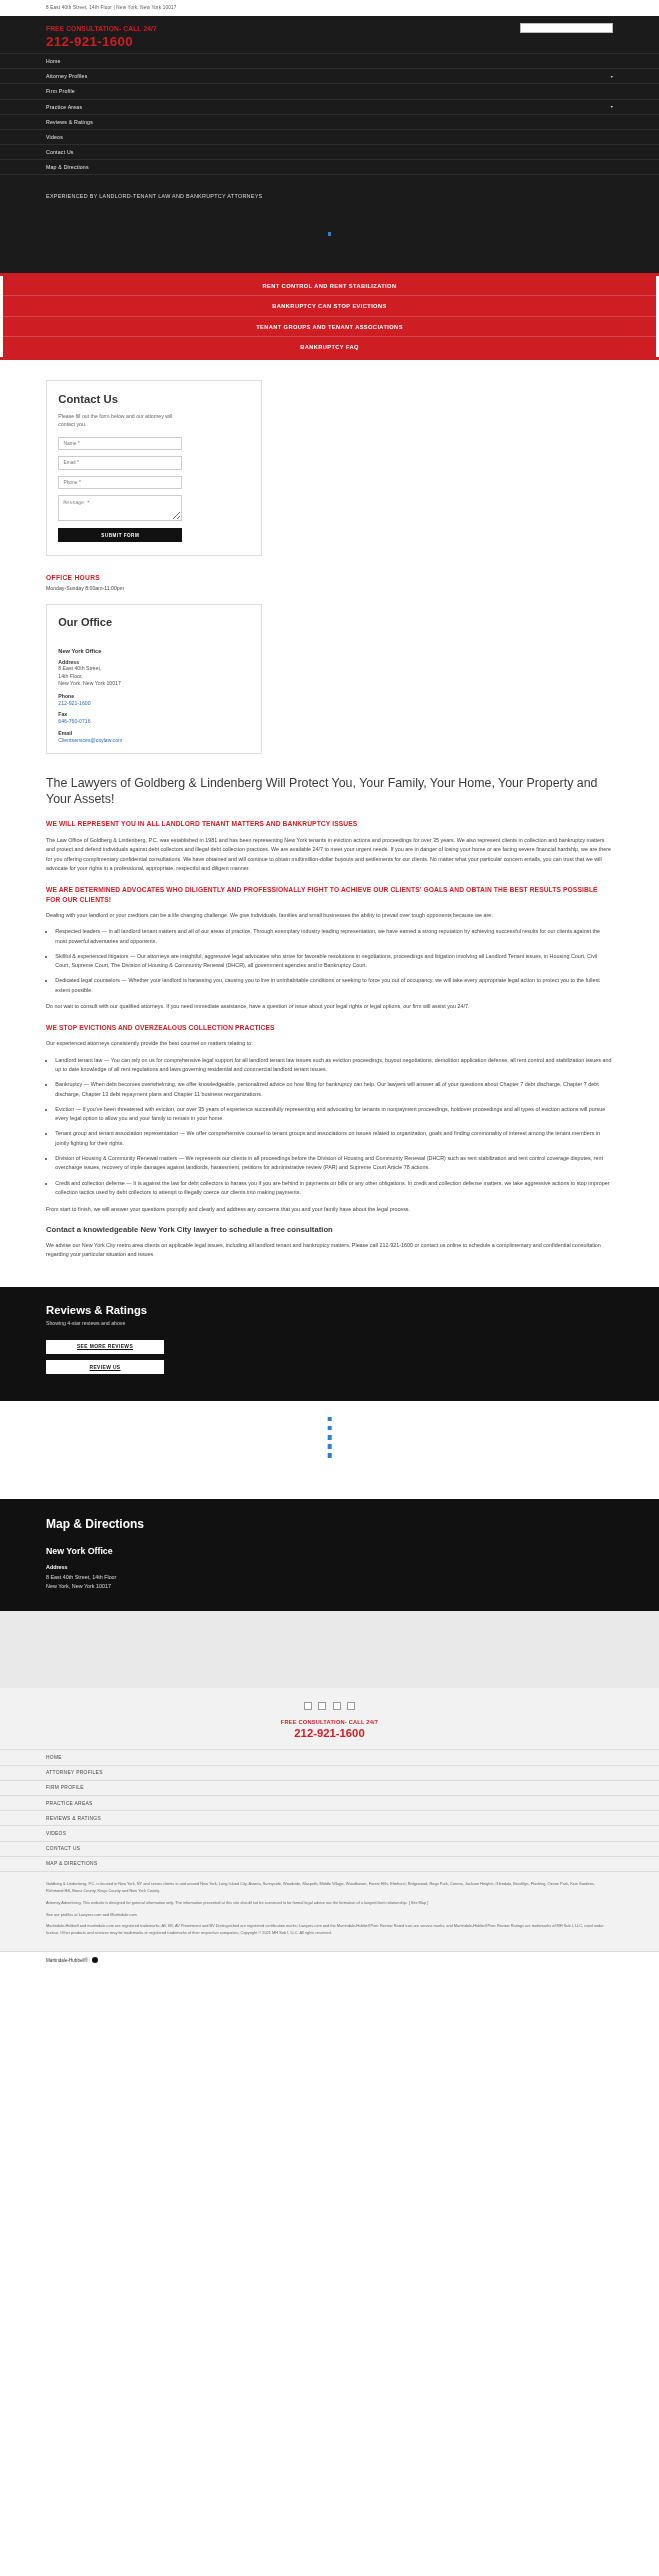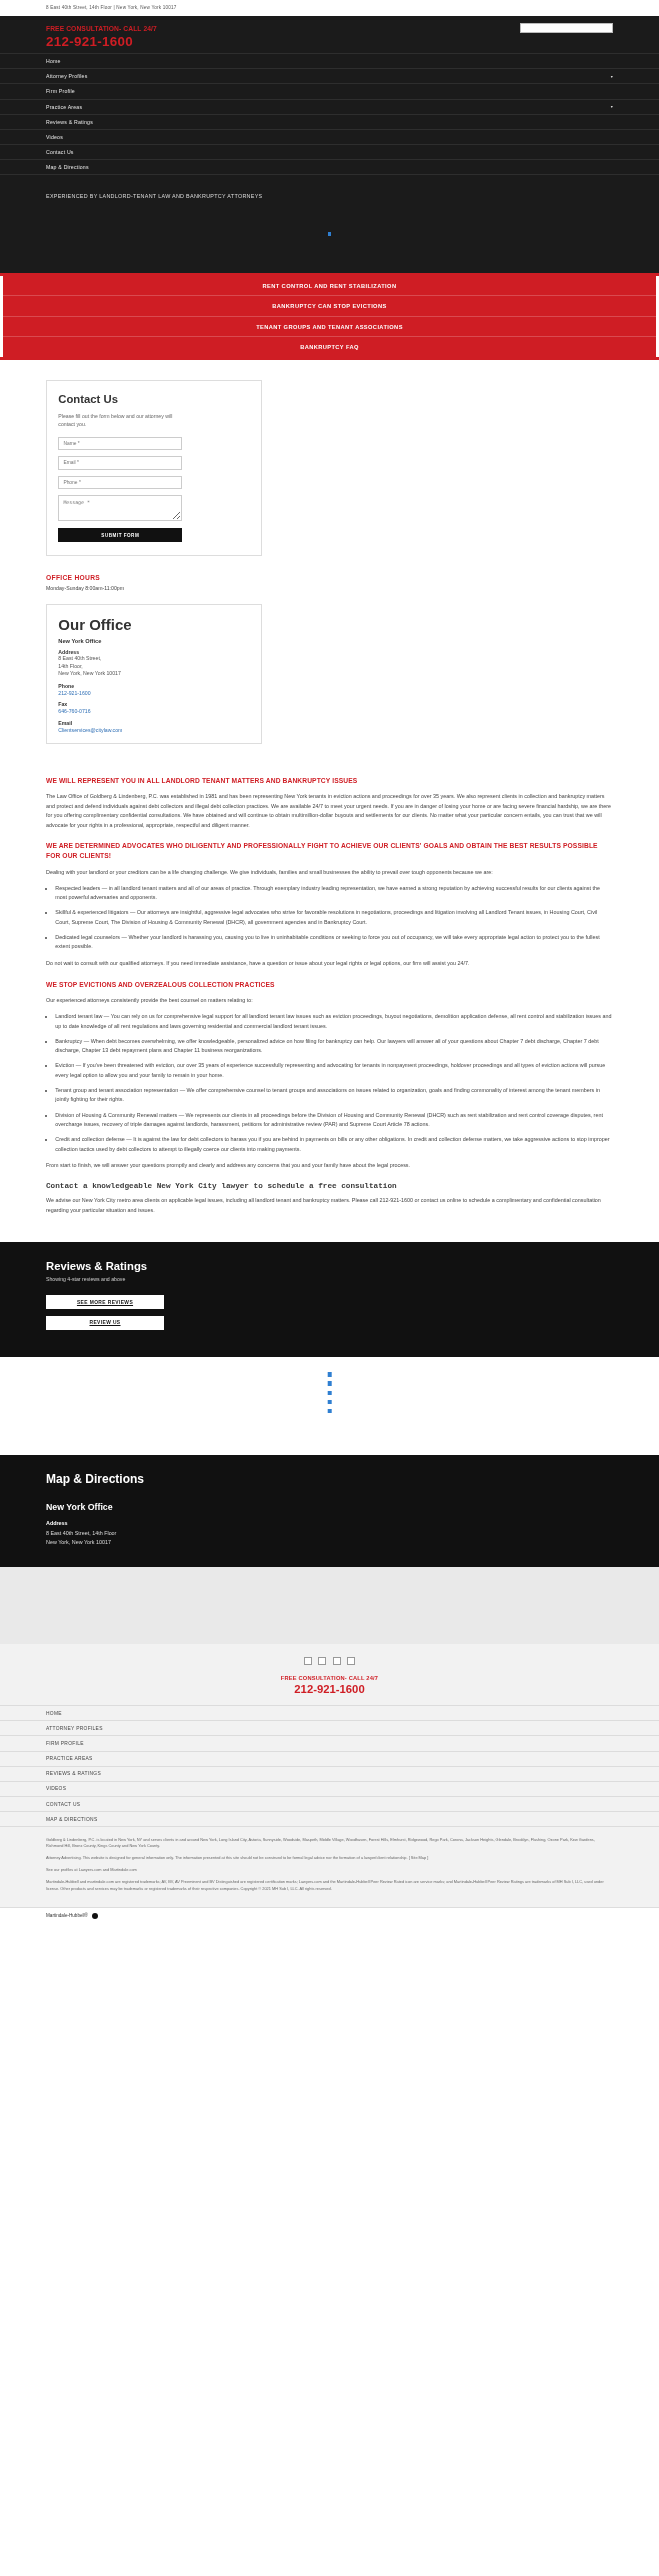--- a/index.html
+++ b/index.html
@@ -123,21 +123,21 @@
   .office-hours { margin-top: 17.5px; }
   .office-hours h3 { color: #cf1d24; font-size: 6.7px; font-weight: bold; letter-spacing: 0.3px;}
   .office-hours p { font-size: 5.2px; color: #444; margin-top: 4.1px; }
 
   .office-card {
     border: 0.5px solid #ddd;
     padding: 10.3px 11.3px;
     width: 216px;
     margin-top: 13.4px;
   }
-  .office-card h2 { font-size: 15px; color: #333; margin-bottom: 5px;}
+  .office-card h2 { font-size: 11px; color: #333; margin-bottom: 20px;}
   .office-card h4 { font-size: 5.7px; color: #333; margin-bottom: 5.2px; font-weight: bold;}
   .office-card .lbl { font-size: 5.2px; font-weight: bold; color: #333; margin-top: 5.2px;}
   .office-card .val { font-size: 5.2px; color: #555; line-height: 1.5; }
   .office-card a { color: #2f6fb5; text-decoration: none; font-size: 5.2px; }
 
   
   .article { padding: 5.2px 46px 20.6px 46px; }
   .article h2 {
     font-size: 12.4px;
     color: #3a3a3a;
@@ -149,21 +149,21 @@
     color: #cf1d24;
     font-size: 6.7px;
     font-weight: bold;
     line-height: 1.5;
     margin: 11.3px 0 6.2px 0;
     letter-spacing: 0.1px;
   }
   .article p { font-size: 5.4px; line-height: 1.75; color: #444; margin-bottom: 6.7px; }
   .article ul { margin: 0 0 7.2px 9.3px; }
   .article li { font-size: 5.4px; line-height: 1.75; color: #444; margin-bottom: 5.7px; }
-  .article h4 { font-size: 7.7px; color: #3a3a3a; font-weight: bold; margin: 11.3px 0 6.2px 0; font-family: Liberation Mono, monospace;}
+  .article h4 { font-size: 7.7px; color: #3a3a3a; font-weight: bold; margin: 11.3px 0 6.2px 0;}
 
   
   .reviews {
     background: #111;
     color: #fff;
     padding: 17.5px 46px 20.6px 46px;
   }
   .reviews h2 { font-size: 11.3px; font-weight: bold; margin-bottom: 4.1px; }
   .reviews p { font-size: 5.2px; color: #cfcfcf; margin-bottom: 13.4px; }
   .rev-btn {
@@ -324,20 +324,21 @@
       <div class="lbl">Phone</div>
       <a href="#">212-921-1600</a>
       <div class="lbl">Fax</div>
       <a href="#">646-760-0716</a>
       <div class="lbl">Email</div>
       <a href="#">Clientservices@citylaw.com</a>
     </div>
   </div>
 
   <div class="article">
+    <h2>The Lawyers of Goldberg &amp; Lindenberg Will Protect You, Your Family, Your Home, Your Property and Your Assets!</h2>
 
     <h3>WE WILL REPRESENT YOU IN ALL LANDLORD TENANT MATTERS AND BANKRUPTCY ISSUES</h3>
     <p>The Law Office of Goldberg &amp; Lindenberg, P.C. was established in 1981 and has been representing New York tenants in eviction actions and proceedings for over 35 years. We also represent clients in collection and bankruptcy matters and protect and defend individuals against debt collectors and illegal debt collection practices. We are available 24/7 to meet your urgent needs. If you are in danger of losing your home or are facing severe financial hardship, we are there for you offering complimentary confidential consultations. We have obtained and will continue to obtain multimillion-dollar buyouts and settlements for our clients. No matter what your particular concern entails, you can trust that we will advocate for your rights in a professional, appropriate, respectful and diligent manner.</p>
 
     <h3>WE ARE DETERMINED ADVOCATES WHO DILIGENTLY AND PROFESSIONALLY FIGHT TO ACHIEVE OUR CLIENTS' GOALS AND OBTAIN THE BEST RESULTS POSSIBLE FOR OUR CLIENTS!</h3>
     <p>Dealing with your landlord or your creditors can be a life changing challenge. We give individuals, families and small businesses the ability to prevail over tough opponents because we are:</p>
     <ul>
       <li>Respected leaders — in all landlord tenant matters and all of our areas of practice. Through exemplary industry leading representation, we have earned a strong reputation by achieving successful results for our clients against the most powerful adversaries and opponents.</li>
       <li>Skillful &amp; experienced litigators — Our attorneys are insightful, aggressive legal advocates who strive for favorable resolutions in negotiations, proceedings and litigation involving all Landlord Tenant issues, in Housing Court, Civil Court, Supreme Court, The Division of Housing &amp; Community Renewal (DHCR), all government agencies and in Bankruptcy Court.</li>
       <li>Dedicated legal counselors — Whether your landlord is harassing you, causing you to live in uninhabitable conditions or seeking to force you out of occupancy, we will take every appropriate legal action to protect you to the fullest extent possible.</li>

